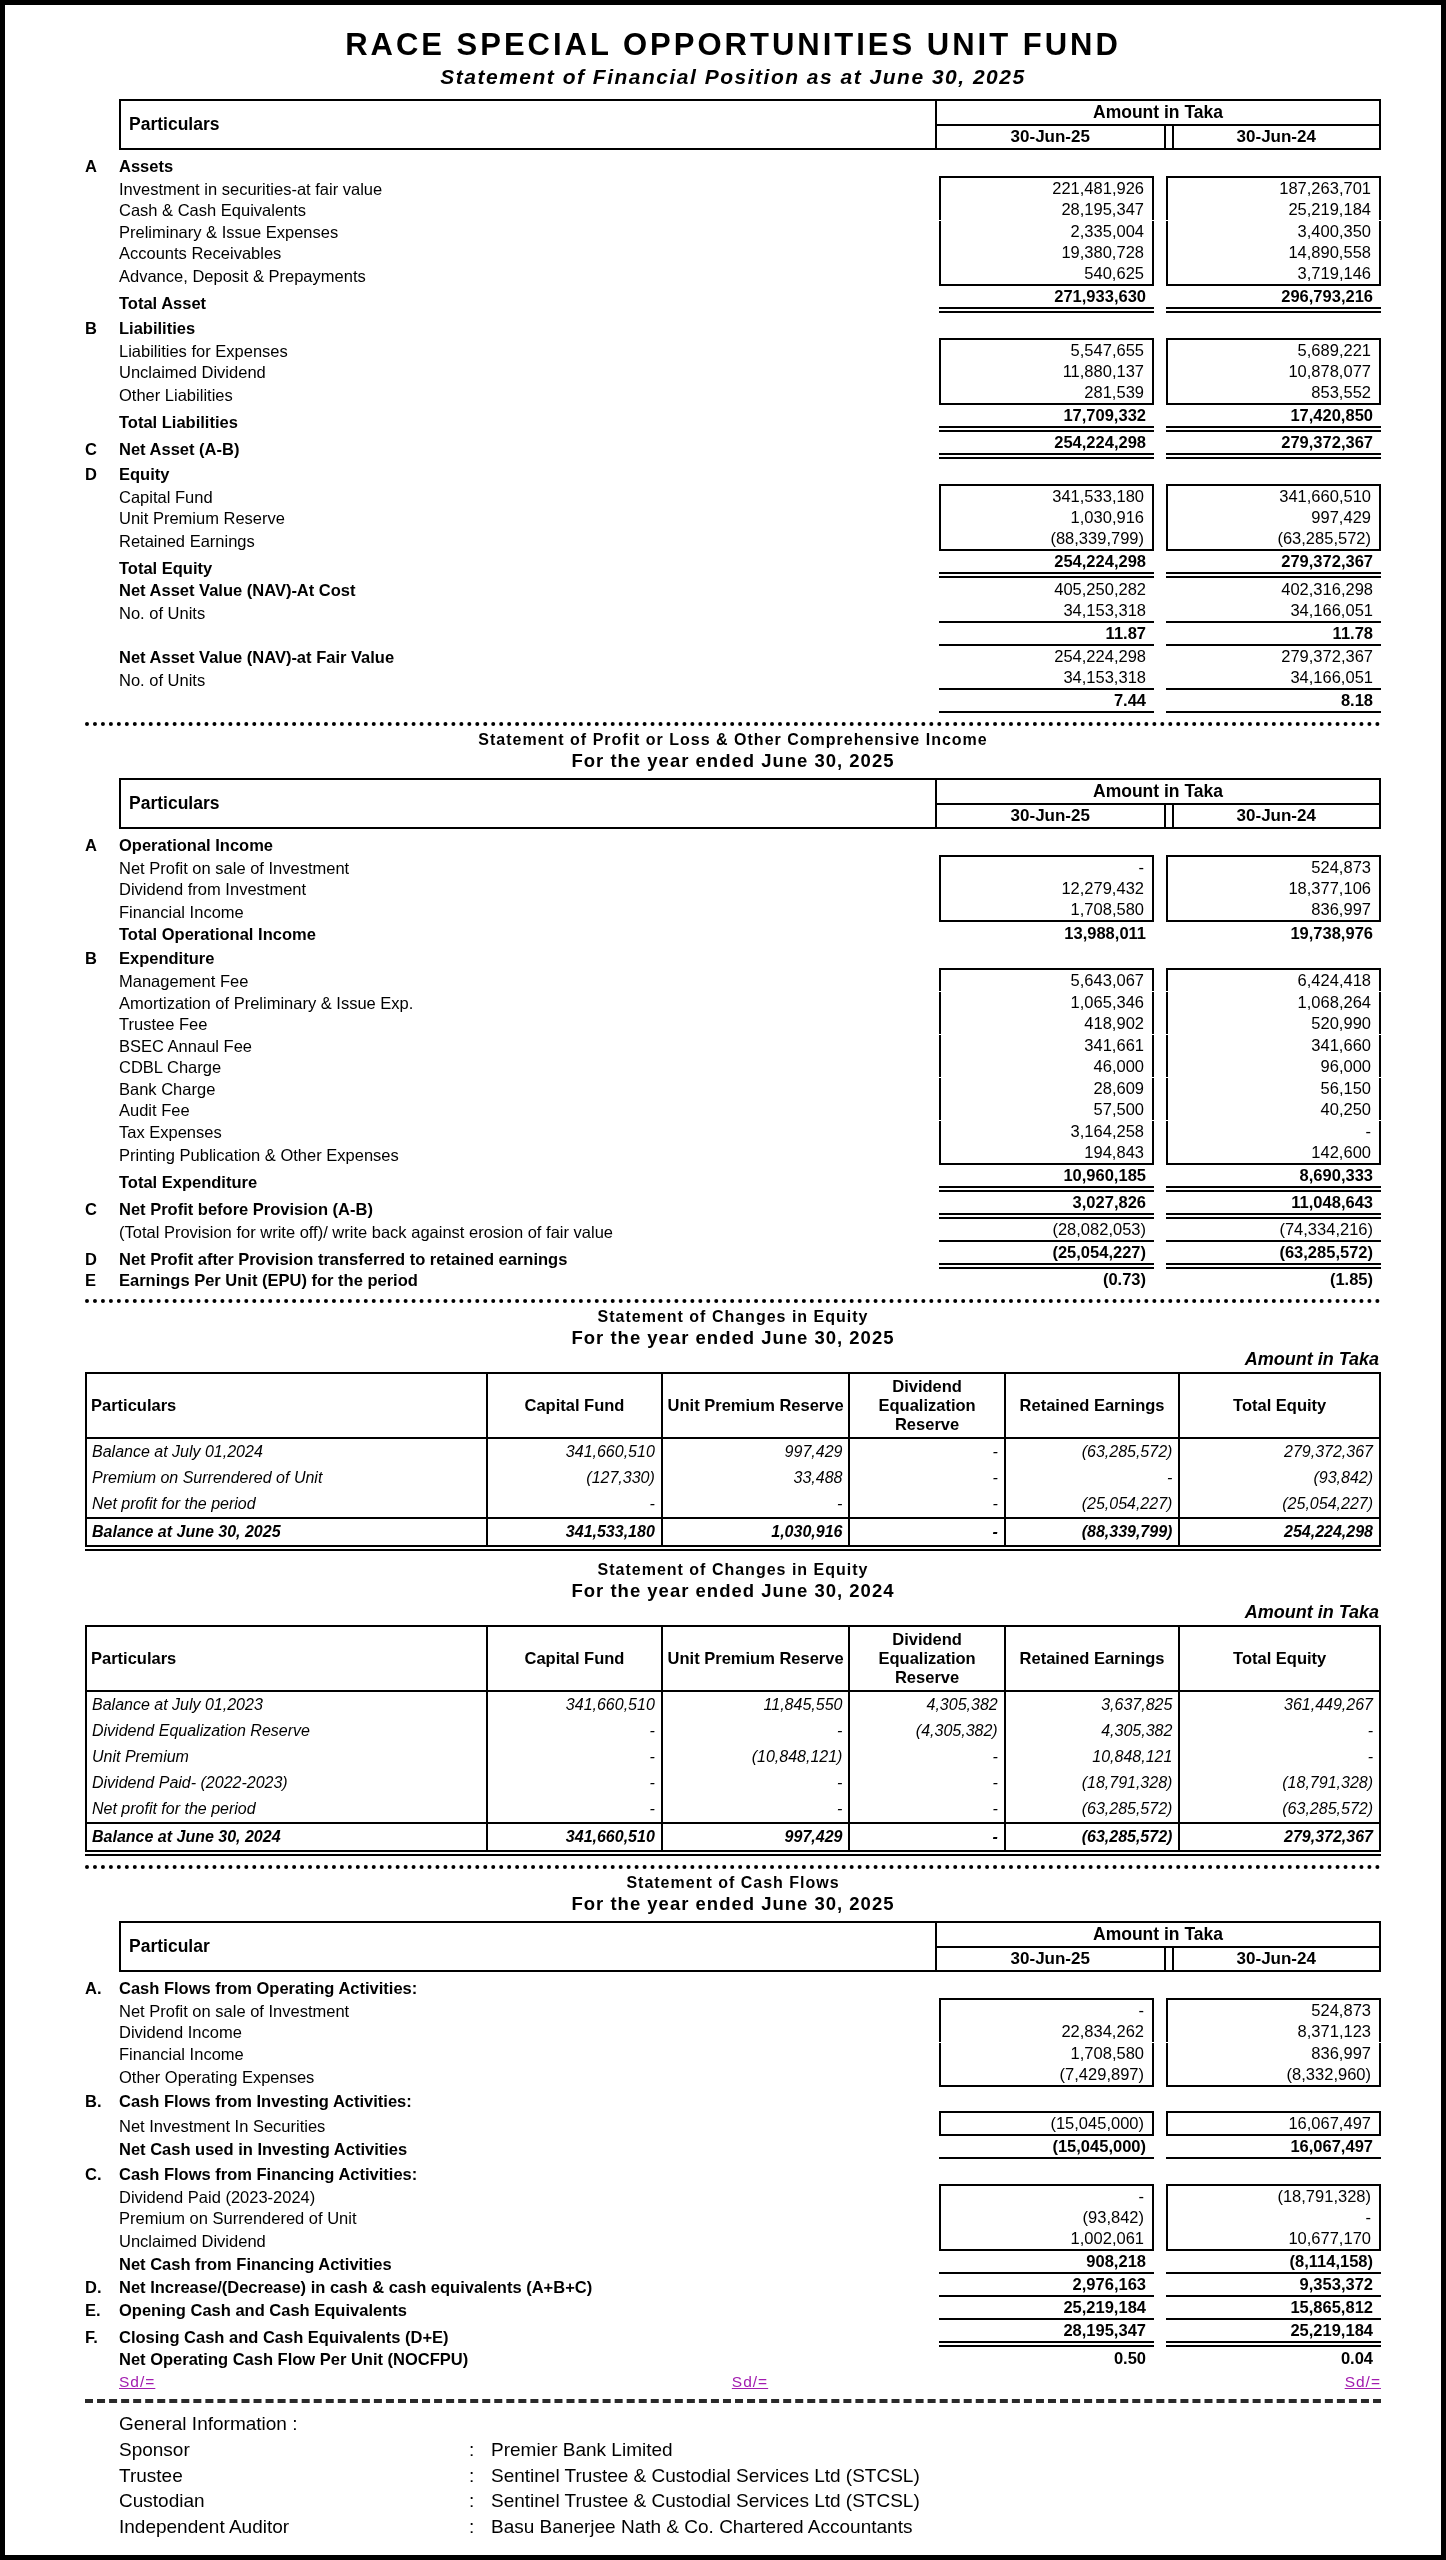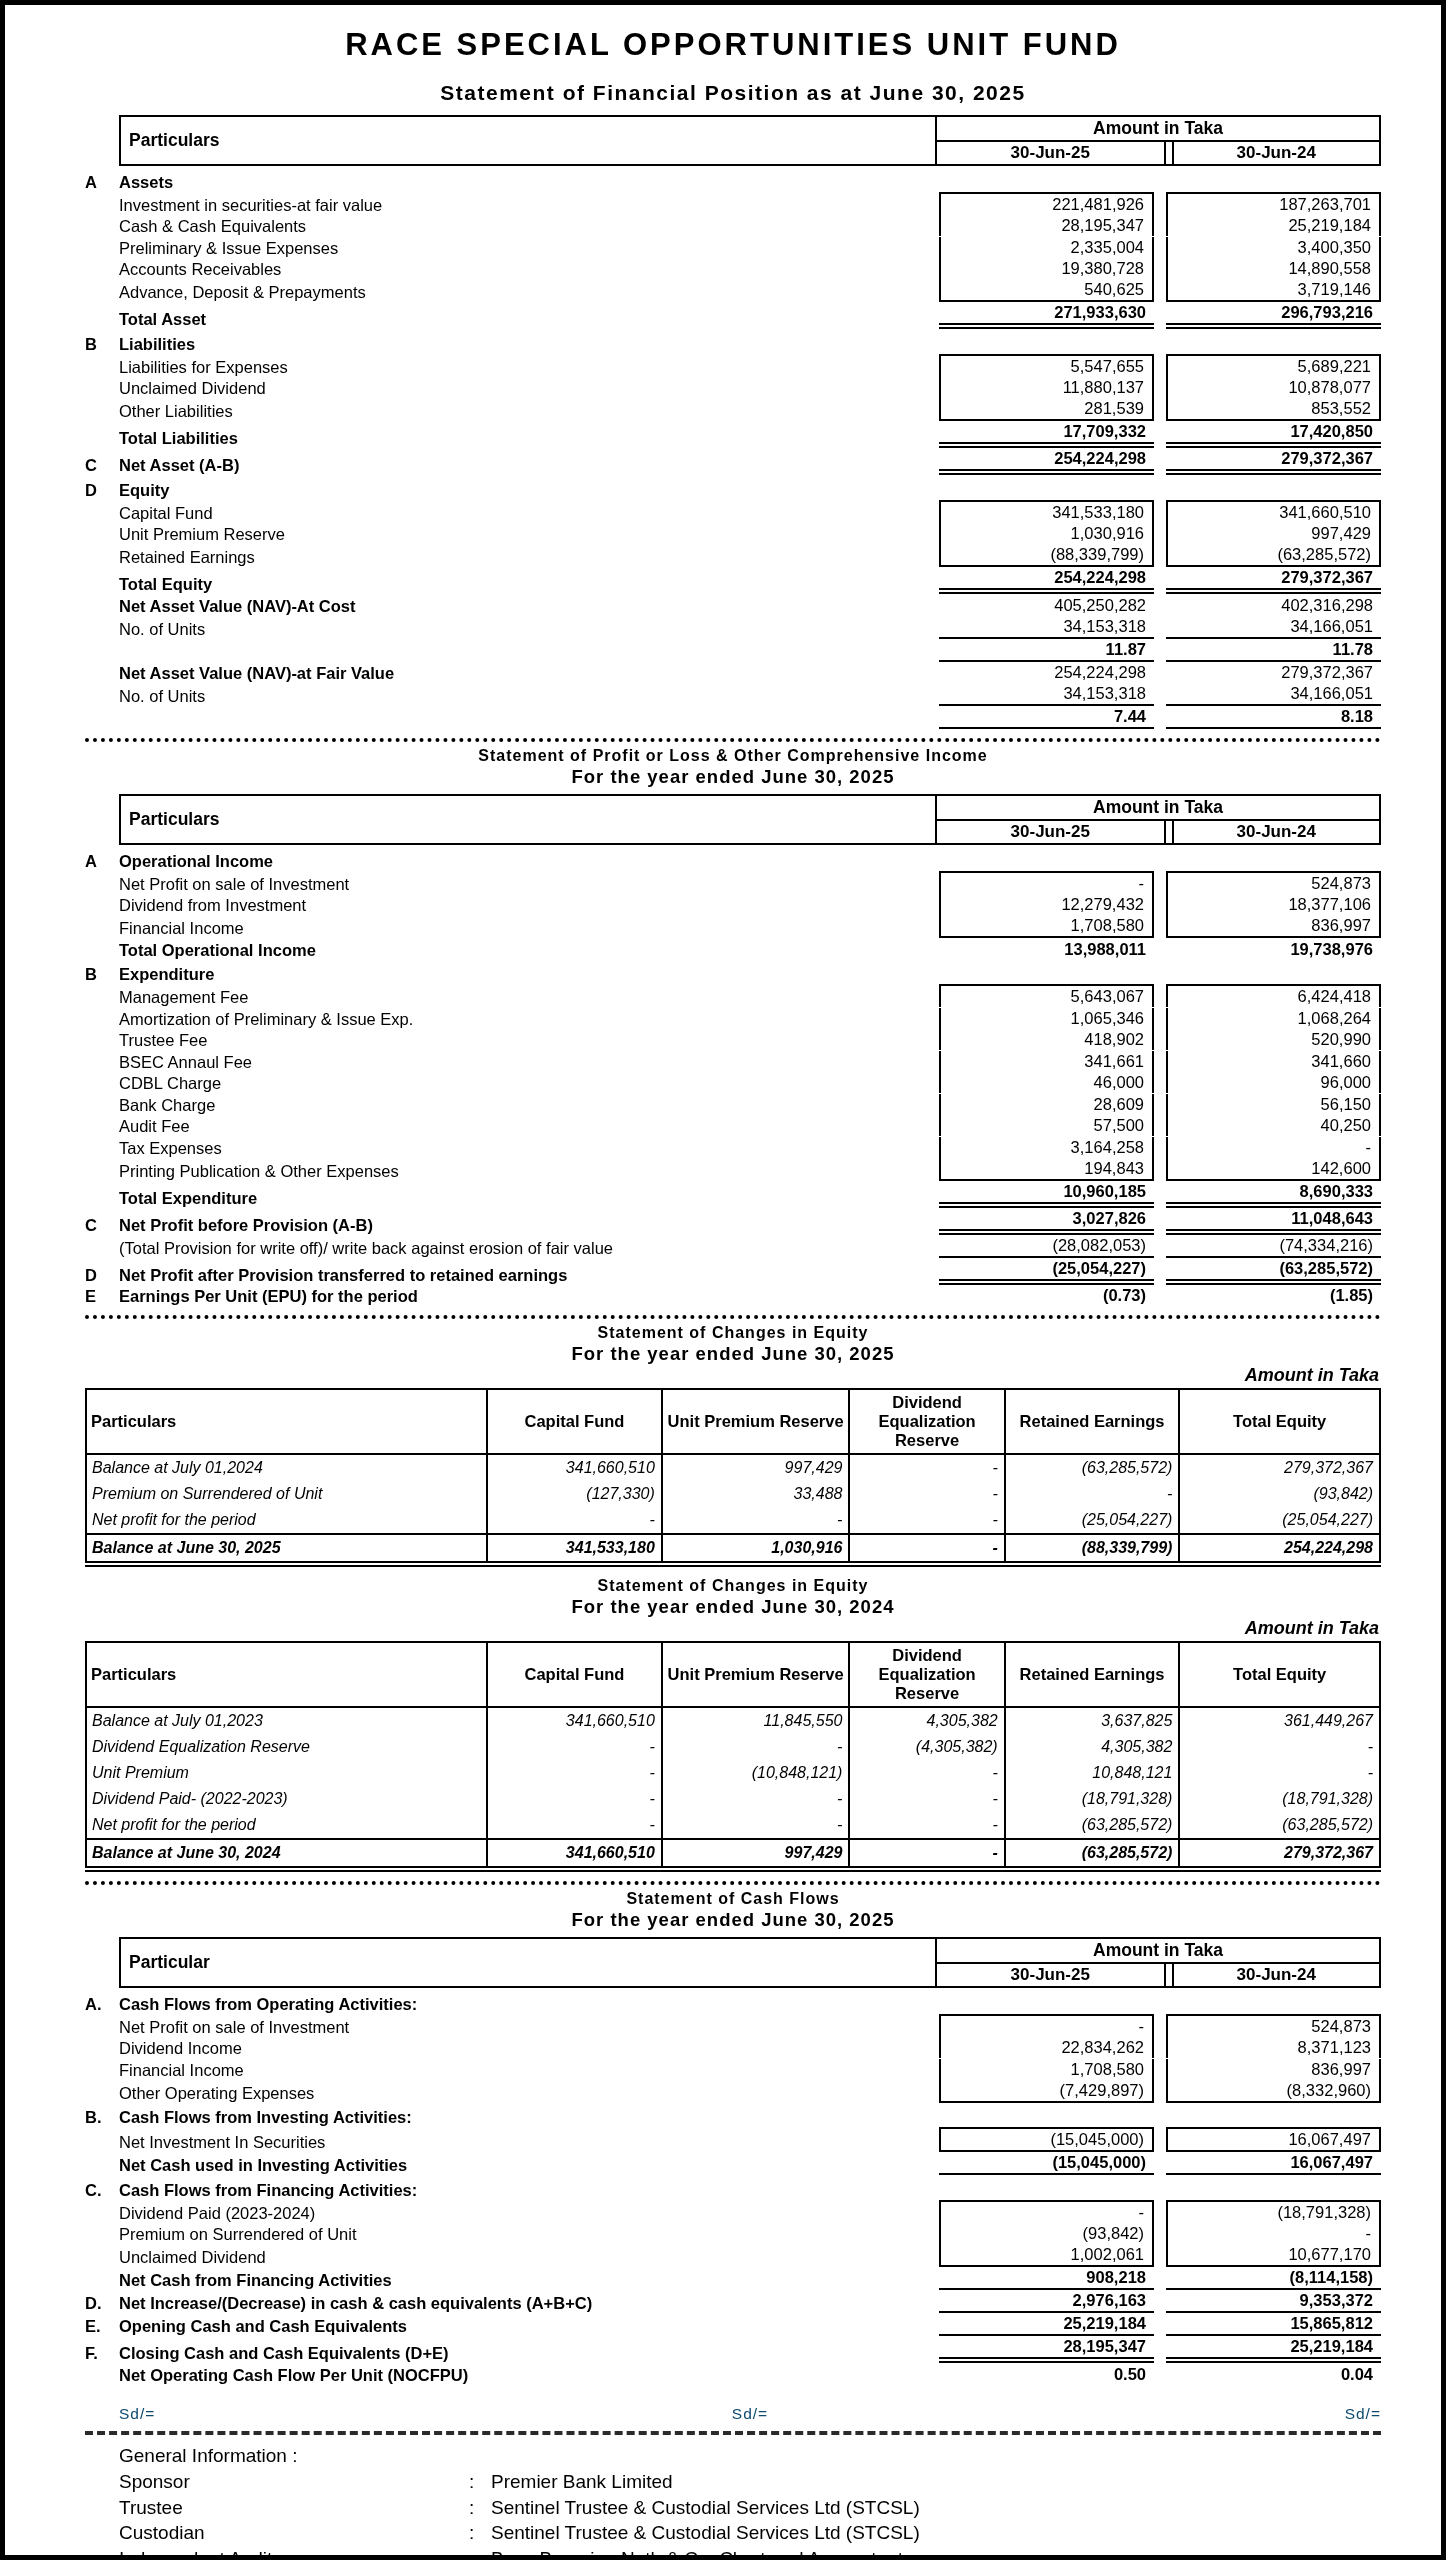--- a/index.html
+++ b/index.html
@@ -1,20 +1,20 @@
 <!DOCTYPE html>
 <html><head>
 <meta charset="utf-8">
 <style>
   html,body{margin:0;padding:0;background:#fff;}
   .page{width:1446px;height:2560px;box-sizing:border-box;border:5px solid #000;background:#fff;
         font-family:"Liberation Sans",sans-serif;color:#000;padding:20px 60px 6px 80px;overflow:hidden;}
   
   .h-title{text-align:center;font-weight:bold;font-size:31px;letter-spacing:3px;margin:2px 0 0 0;}
-  .h-sub{text-align:center;font-weight:bold;font-size:21px;letter-spacing:1.5px;margin:18px 0 10px 0;}
+  .h-sub{text-align:center;font-weight:bold;font-size:21px;letter-spacing:1.5px;margin:2px 0 10px 0;font-style:italic;}
   .st-h1{text-align:center;font-weight:bold;font-size:16px;letter-spacing:1px;margin:4px 0 0 0;}
   .st-h2{text-align:center;font-weight:bold;font-size:18.5px;letter-spacing:1px;margin:1px 0 6px 0;}
   .amt-note{text-align:right;font-weight:bold;font-style:italic;font-size:18px;margin:0 2px 2px 0;}
   
   .thead{display:flex;border:2.5px solid #000;margin-left:34px;margin-bottom:4px;}
   .th-part{flex:1;display:flex;align-items:center;padding-left:8px;font-weight:bold;font-size:17.5px;border-right:2.5px solid #000;}
   .th-amt{width:442px;box-sizing:border-box;}
   .amt-t{text-align:center;font-weight:bold;font-size:17.5px;border-bottom:2.5px solid #000;padding:1px 0;}
   .amt-cols{display:flex;}
   .amt-c{box-sizing:border-box;text-align:center;font-weight:bold;font-size:17px;padding:1px 0;}
@@ -41,21 +41,21 @@
   .dashsep{border-top:4px dashed #2a2a2a;margin:8px 0 8px 0;}
   
   .eqt{width:100%;border-collapse:collapse;border:2.5px solid #000;border-bottom:6px double #000;
        font-size:16px;table-layout:fixed;margin-bottom:2px;}
   .eqt th{border:2px solid #000;font-weight:bold;text-align:center;padding:3px 4px;font-size:16.5px;line-height:19px;}
   .eqt th.part{text-align:left;}
   .eqt td{border-left:2px solid #000;border-right:2px solid #000;text-align:right;padding:1px 6px;height:24px;line-height:22px;font-style:italic;}
   .eqt td.lab-c{text-align:left;padding-left:5px;}
   .eqt tr.final td{border-top:2.5px solid #000;font-weight:bold;}
   
-  .sigs{display:flex;justify-content:space-between;margin:20px 0 2px 34px;font-size:15.5px;color:#0c4a6e;letter-spacing:1px;}
+  .sigs{display:flex;justify-content:space-between;margin:4px 0 2px 34px;font-size:15.5px;color:#a21caf;letter-spacing:1px;text-decoration:underline;}
   
   .gi{margin-left:34px;font-size:19px;line-height:25.5px;}
   .gi-head{font-weight:normal;margin-bottom:1px;}
   .gi-row{display:flex;}
   .gi-label{width:350px;flex:none;}
   .gi-colon{width:22px;flex:none;}
   .gi-val{flex:1;}
 </style>
 </head>
 <body>

